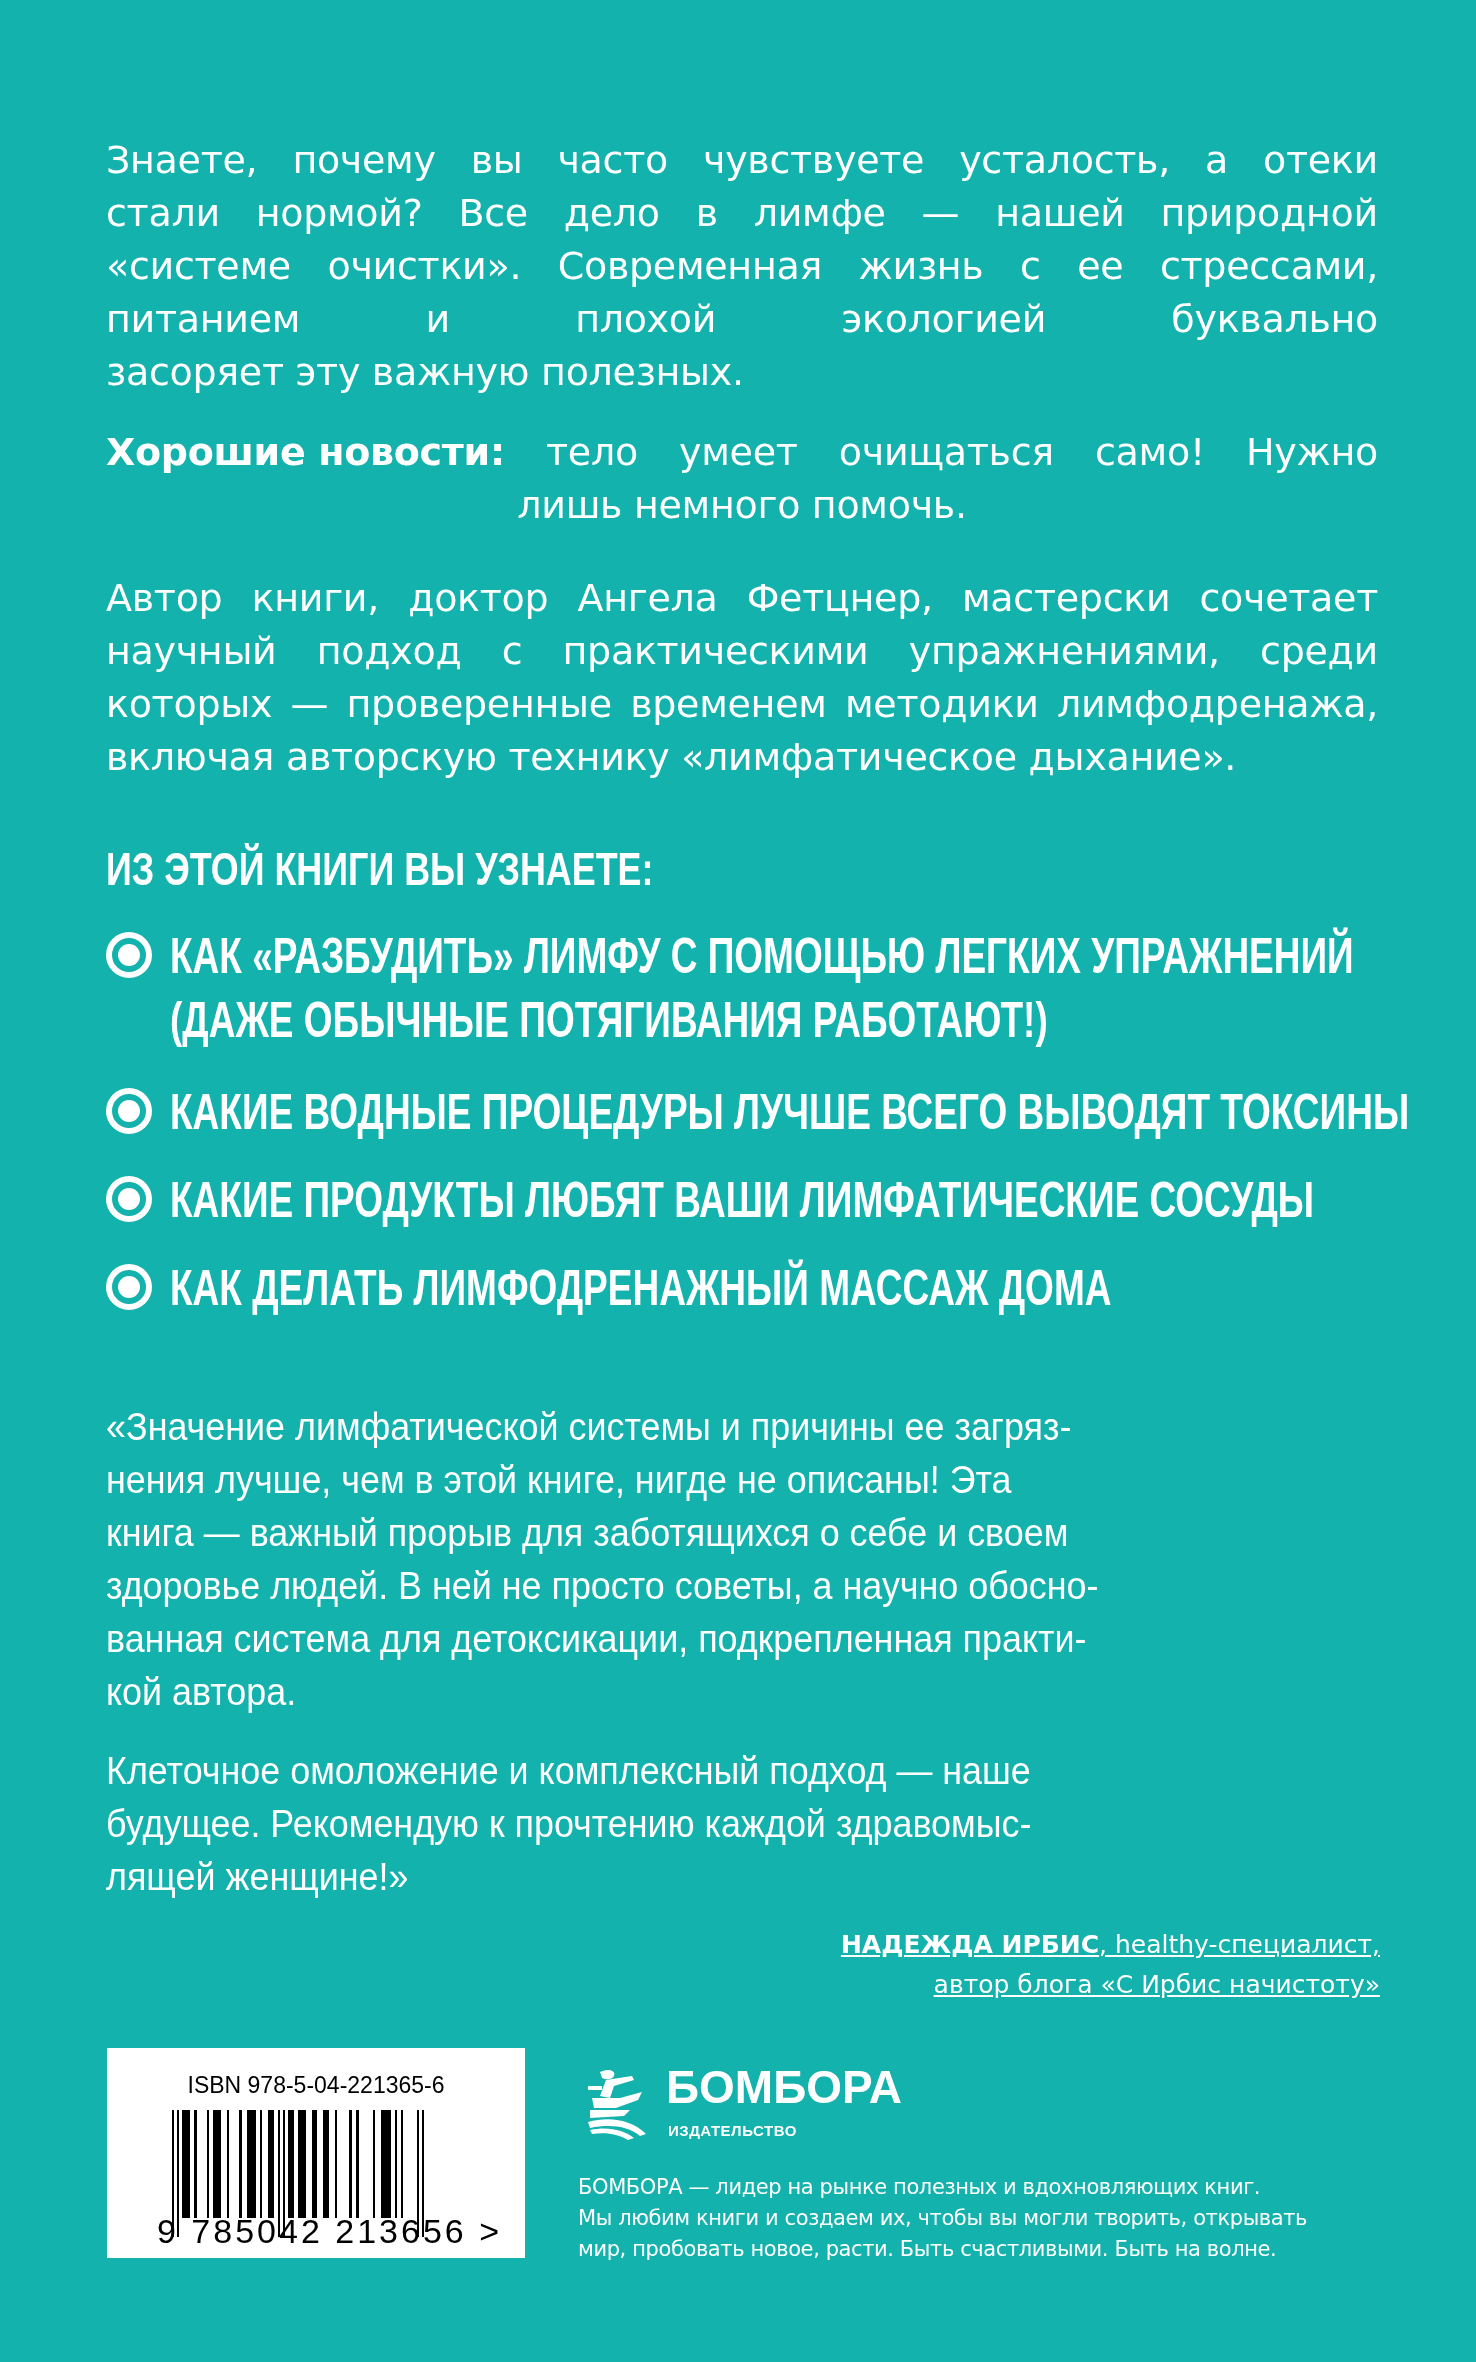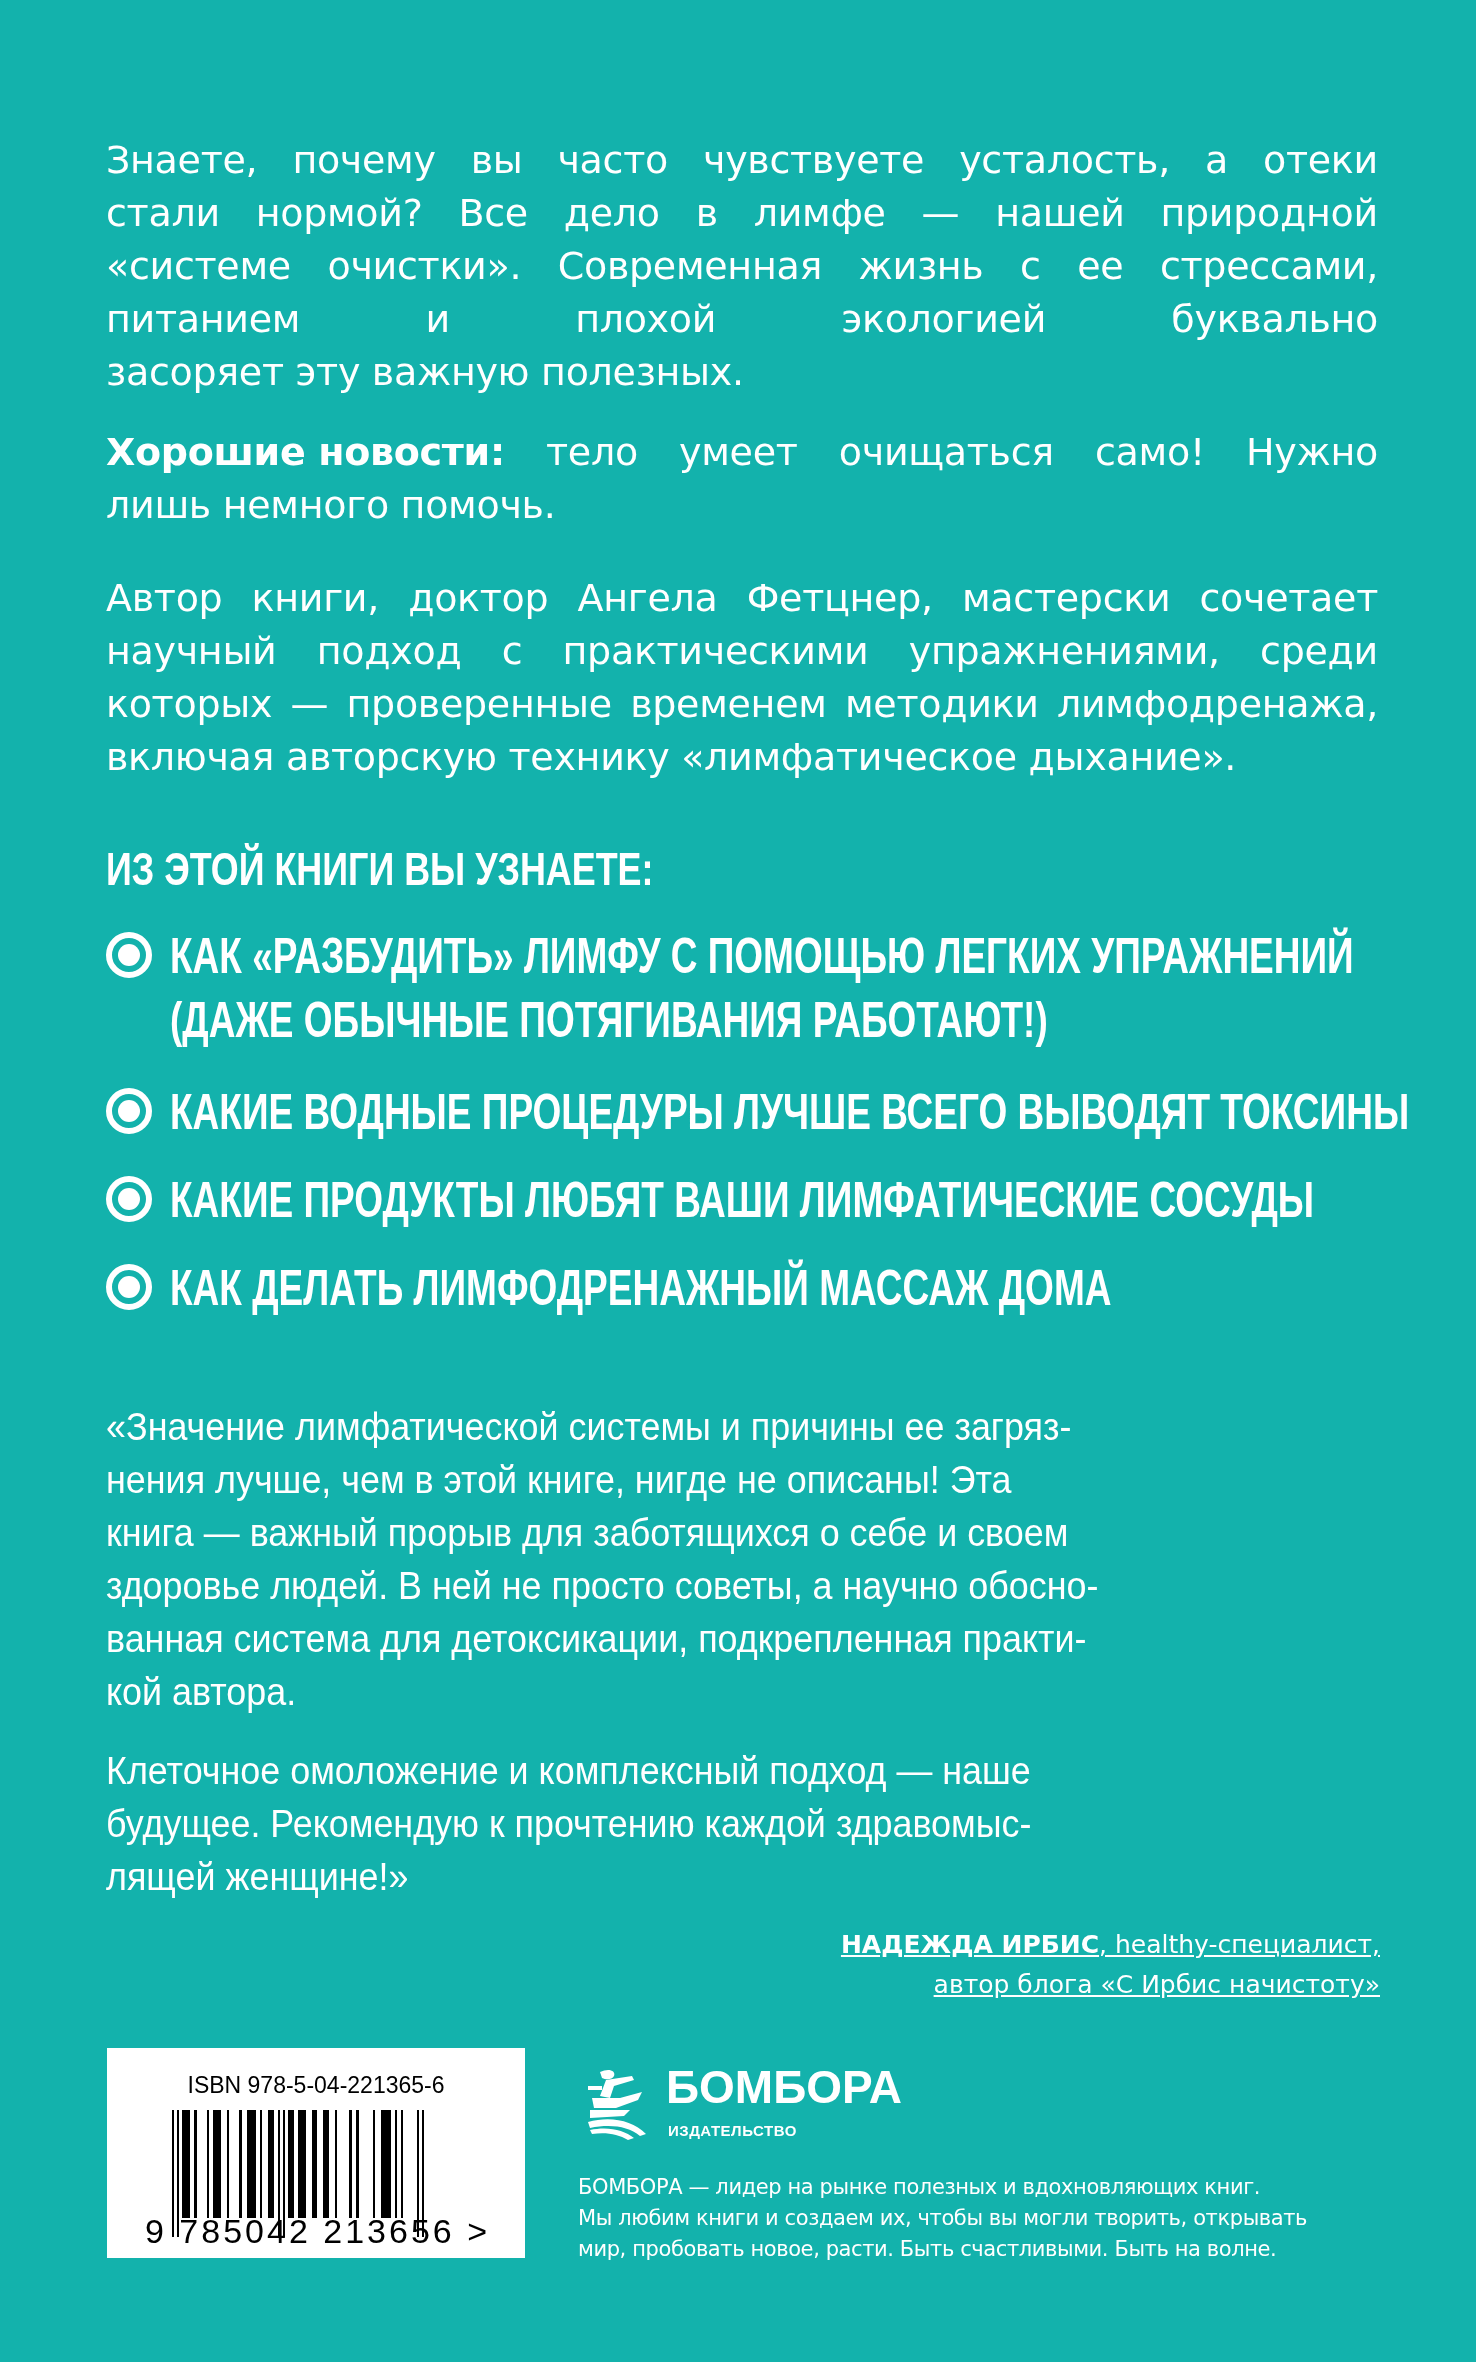--- a/index.html
+++ b/index.html
@@ -78,21 +78,21 @@
     .isbn-label {
       position: absolute; left: 0; right: 0; top: 24px;
       text-align: center; font-size: 23px;
     }
     .bars {
       position: absolute; left: 65px; top: 62px; width: 300px; height: 108px;
       display: flex; align-items: stretch;
     }
     .bars i { display: block; background: #000; height: 100%; }
     .digits {
-      position: absolute; left: 38px; top: 164px;
+      position: absolute; left: 50px; top: 164px;
       font-size: 34px; letter-spacing: 3px; white-space: pre;
     }
     .logo {
       left: 580px; top: 2064px; display: flex; 
     }
     .logo-mark { width: 80px; height: 80px; }
     .logo-name {
       font-family: "Liberation Sans", sans-serif; font-weight: bold;
       font-size: 46px; line-height: 46px; margin-left: 6px;
     }
@@ -143,21 +143,21 @@
   <div class="line justify">
     <span>питанием</span>
     <span>и</span>
     <span>плохой</span>
     <span>экологией</span>
     <span>буквально</span>
   </div>
   <div class="line">засоряет эту важную полезных.</div>
 </div>
 
-<div class="abs para" style="top:426px;">
+<div class="abs para" style="top:426px;text-align:center;">
   <div class="line justify">
     <span class="bold">Хорошие новости:</span>
     <span>тело</span>
     <span>умеет</span>
     <span>очищаться</span>
     <span>само!</span>
     <span>Нужно</span>
   </div>
   <div class="line">лишь немного помочь.</div>
 </div>

